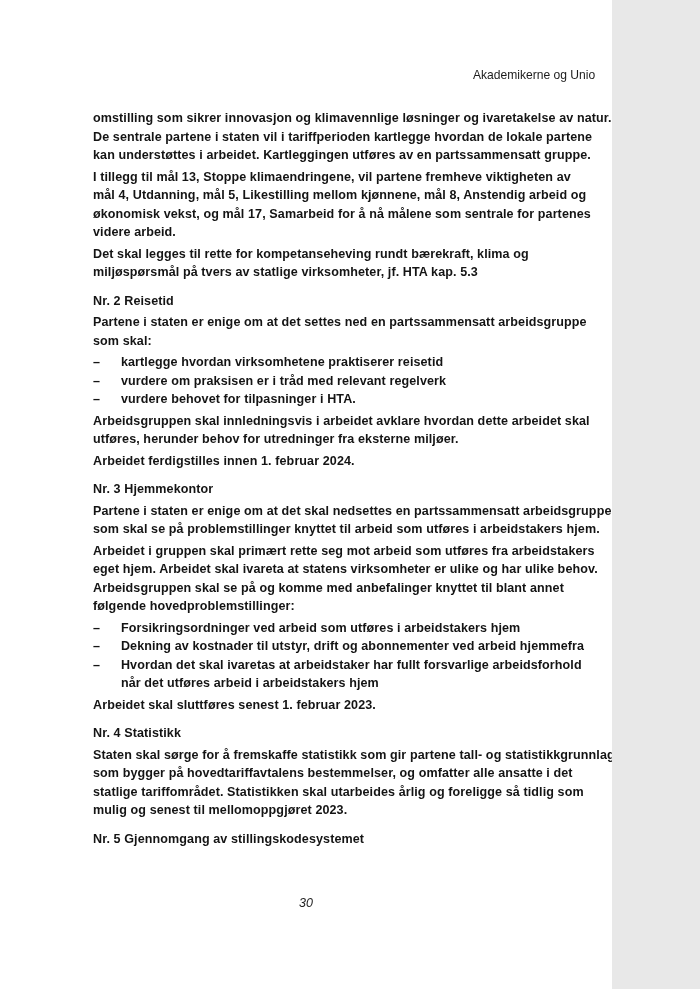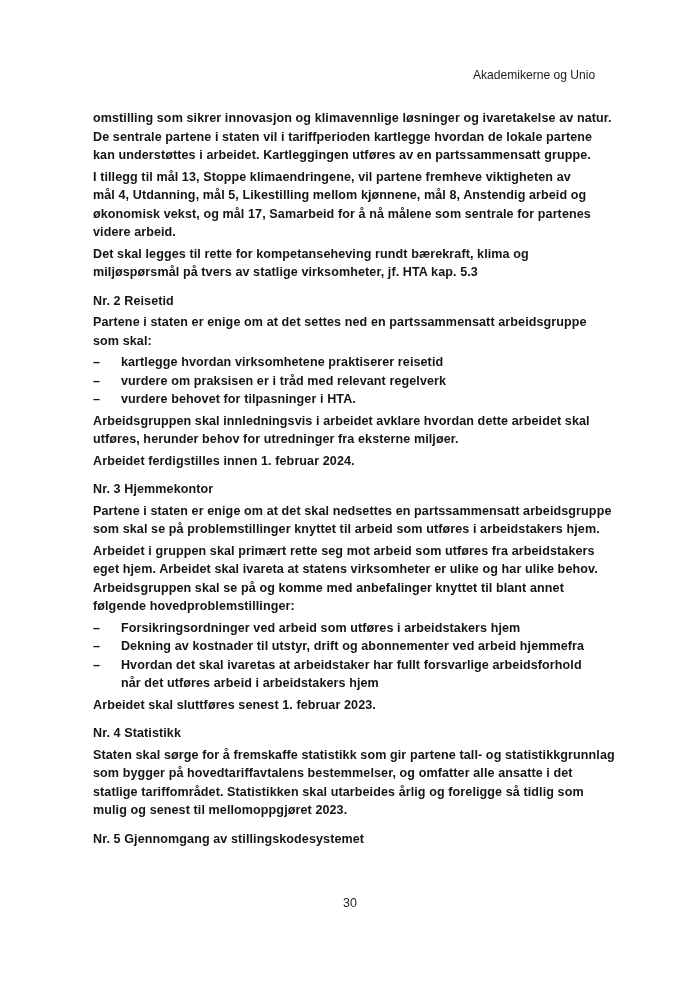--- a/index.html
+++ b/index.html
@@ -2,21 +2,21 @@
 <html><head>
 <meta charset="utf-8">
 <style>
   html, body {
     margin: 0;
     padding: 0;
     background: #e8e8e8;
   }
   .page {
     position: relative;
-    width: 700px;
+    width: 612px;
     height: 989px;
     background: #ffffff;
     overflow: hidden;
     font-family: "Liberation Sans", "DejaVu Sans", sans-serif;
   }
   
   .scan {
     width: 753px;
     box-sizing: border-box;
     padding: 67px 0 0 100px;
@@ -66,20 +66,21 @@
   }
   .doc-footer {
     position: absolute;
     left: 0;
     right: 0;
     top: 896px;
     text-align: center;
     font-size: 12.5px;
     font-weight: normal;
     color: #1f1f1f;
+    font-style: italic;
   }
 </style>
 </head>
 <body>
 
 <div class="page">
   <div class="scan">
 
     <div class="doc-header">
       <span>Akademikerne og Unio</span>

